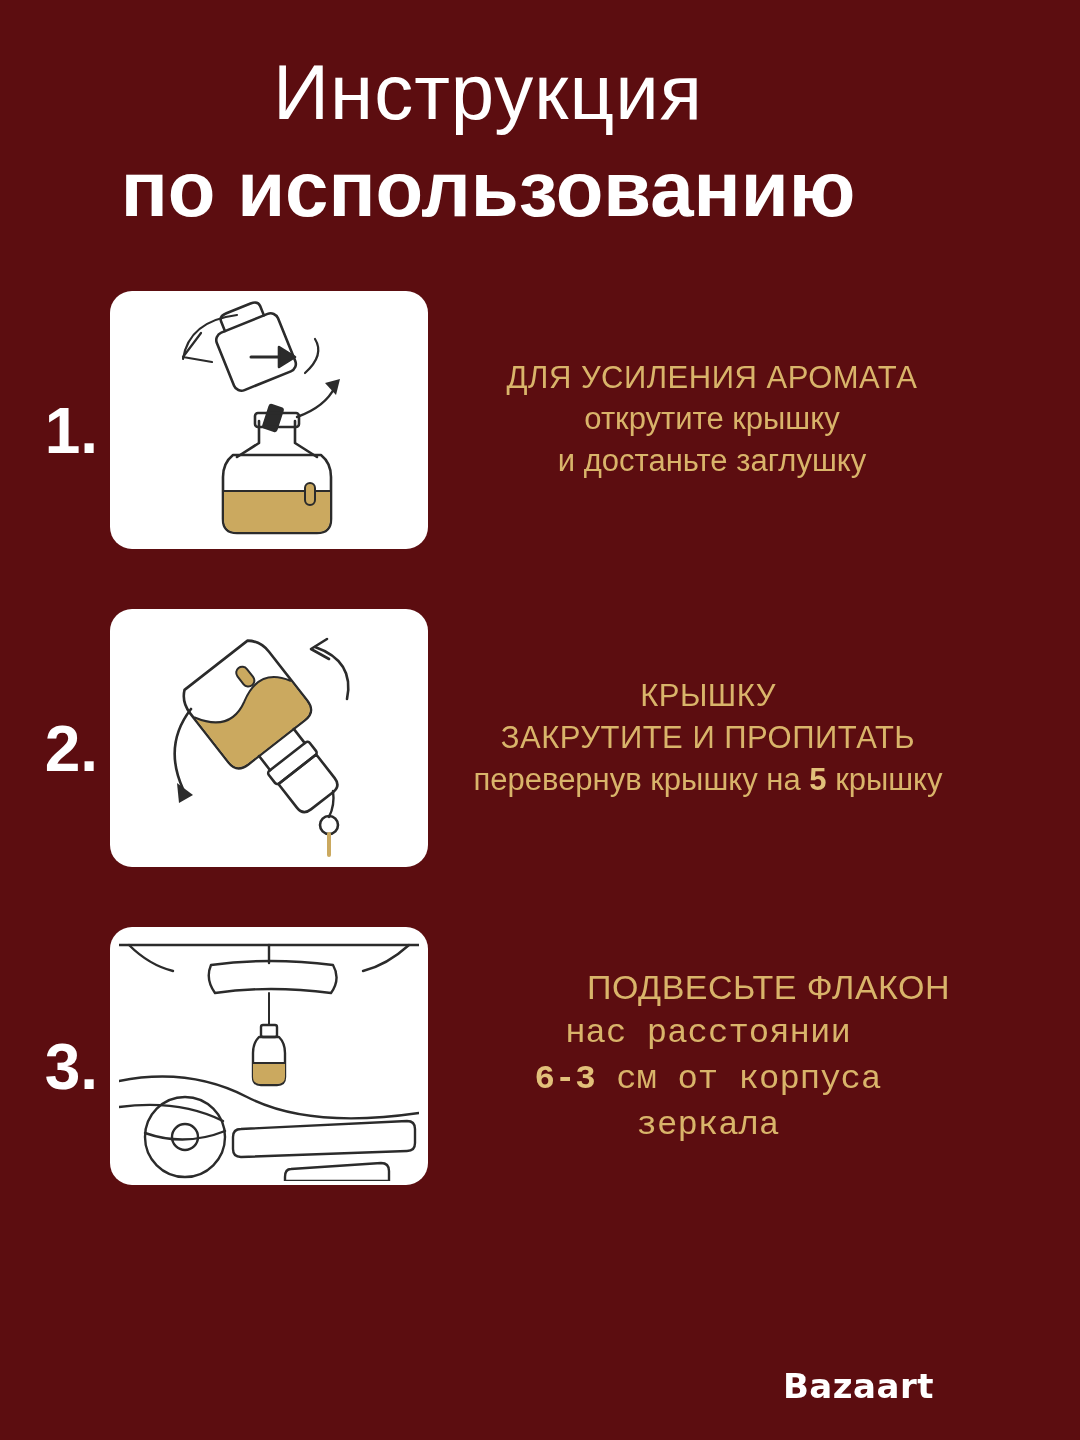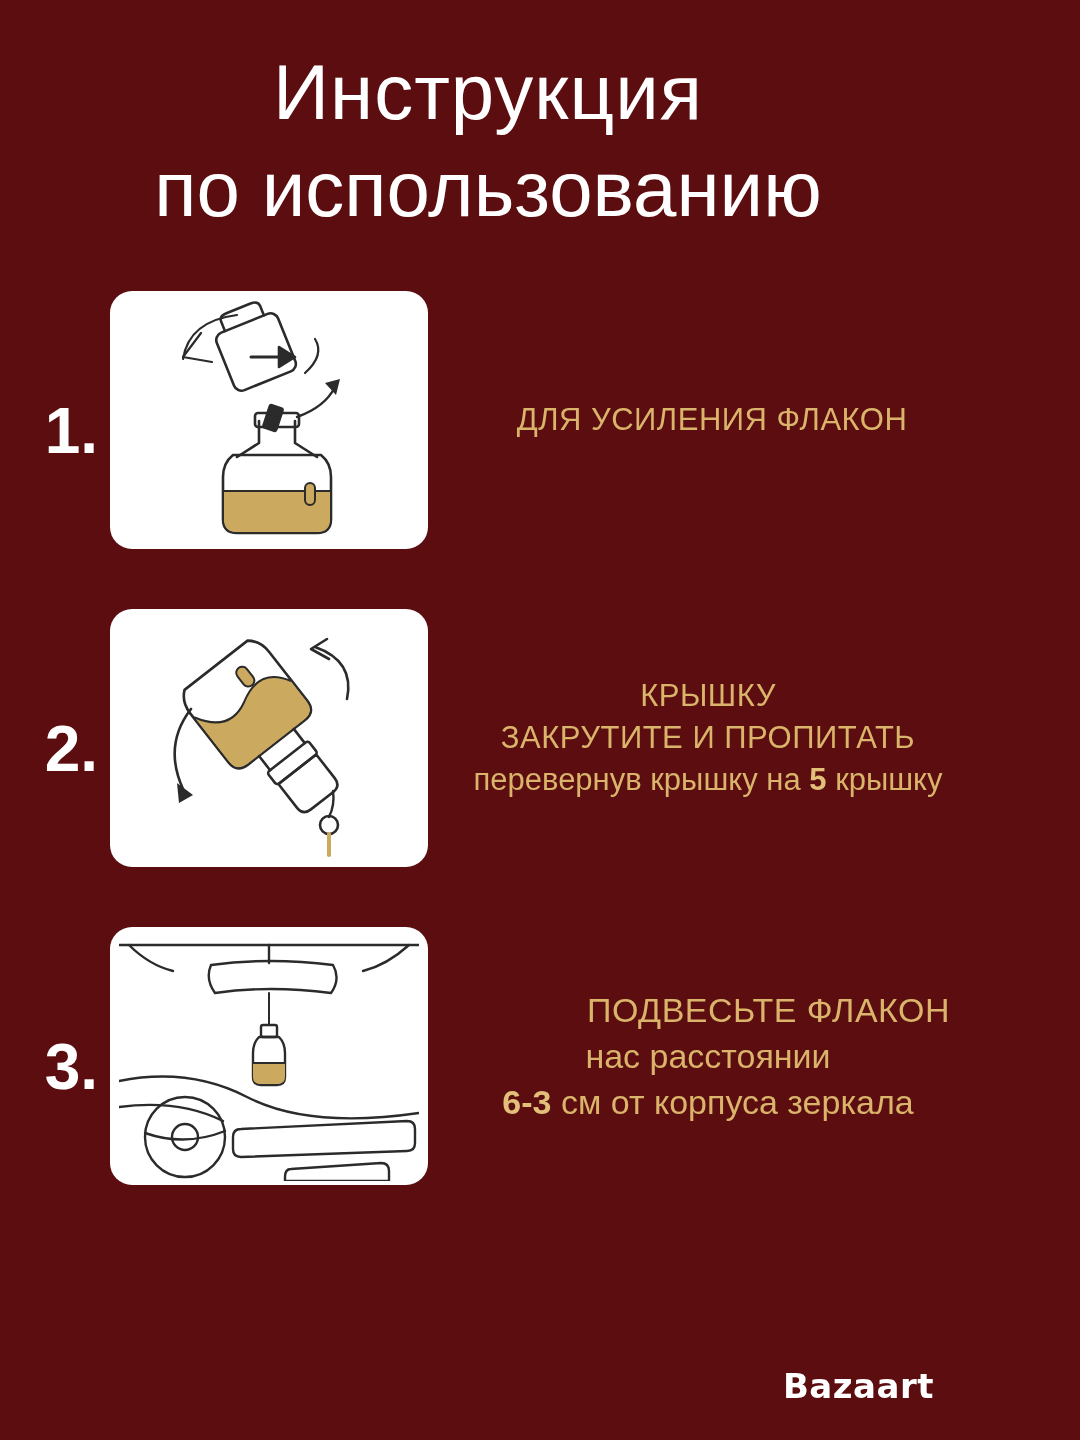--- a/index.html
+++ b/index.html
@@ -29,21 +29,21 @@
   }
   .title-line-1 {
     font-size: 78px;
     line-height: 96px;
     font-weight: 400;
     letter-spacing: 1px;
   }
   .title-line-2 {
     font-size: 78px;
     line-height: 98px;
-    font-weight: 400;
+    font-weight: 700;
     letter-spacing: 0px;
   }
 
   
   .steps {
     margin-top: 46px;
     display: flex;
     flex-direction: column;
     gap: 46px;
   }
@@ -96,21 +96,21 @@
     color: #D9B46A;
   }
   .step-sub b {
     font-weight: 700;
     color: #E2C07A;
   }
 
   
   .step-1 .step-text { padding-left: 46px; }
   .step-3 .step-head { font-size: 34px; line-height: 46px; text-align: right; }
-  .step-3 .step-sub  { font-size: 34px; line-height: 46px; }
+  .step-3 .step-sub  { font-size: 34px; line-height: 46px; font-family: Liberation Mono, monospace; }
   .step-2 .step-head { font-size: 31px; line-height: 42px; }
 
   
   .watermark {
     position: absolute;
     right: 42px;
     bottom: 34px;
     color: #FFFFFF;
     font-size: 34px;
     font-weight: 700;
@@ -158,21 +158,23 @@
           <rect x="136" y="118" width="44" height="14" rx="3"></rect>
 
           <path d="M114 160 Q104 168 104 182 L104 224 Q104 238 118 238 L198 238 Q212 238 212 224 L212 182 Q212 168 202 160 Z"></path>
 
           <path d="M105 196 L211 196 L211 224 Q211 237 198 237 L118 237 Q105 237 105 224 Z" fill="#CBA95F" stroke="none"></path>
           <path d="M105 196 L211 196" stroke="#2b2b2b" stroke-width="2"></path>
           <rect x="186" y="188" width="10" height="22" rx="5" fill="#CBA95F" stroke="#2b2b2b" stroke-width="2"></rect>
         </svg>
       </div>
       <div class="step-text">
-        <div class="step-head">ДЛЯ УСИЛЕНИЯ ФЛАКОН</div>
+        <div class="step-head">ДЛЯ УСИЛЕНИЯ АРОМАТА</div>
+        <div class="step-sub">открутите крышку</div>
+        <div class="step-sub">и достаньте заглушку</div>
       </div>
     </div>
 
     <div class="step step-2">
       <div class="step-number">2.</div>
       <div class="step-figure">
         <svg width="300" height="250" viewBox="0 0 300 250" fill="none" stroke="#2b2b2b" stroke-width="2.6" stroke-linecap="round" stroke-linejoin="round">
 
           <path d="M196 34 Q236 48 228 86" stroke-width="2.6"></path>
           <path d="M208 26 L192 36 L210 46" fill="none" stroke-width="2.6"></path>

